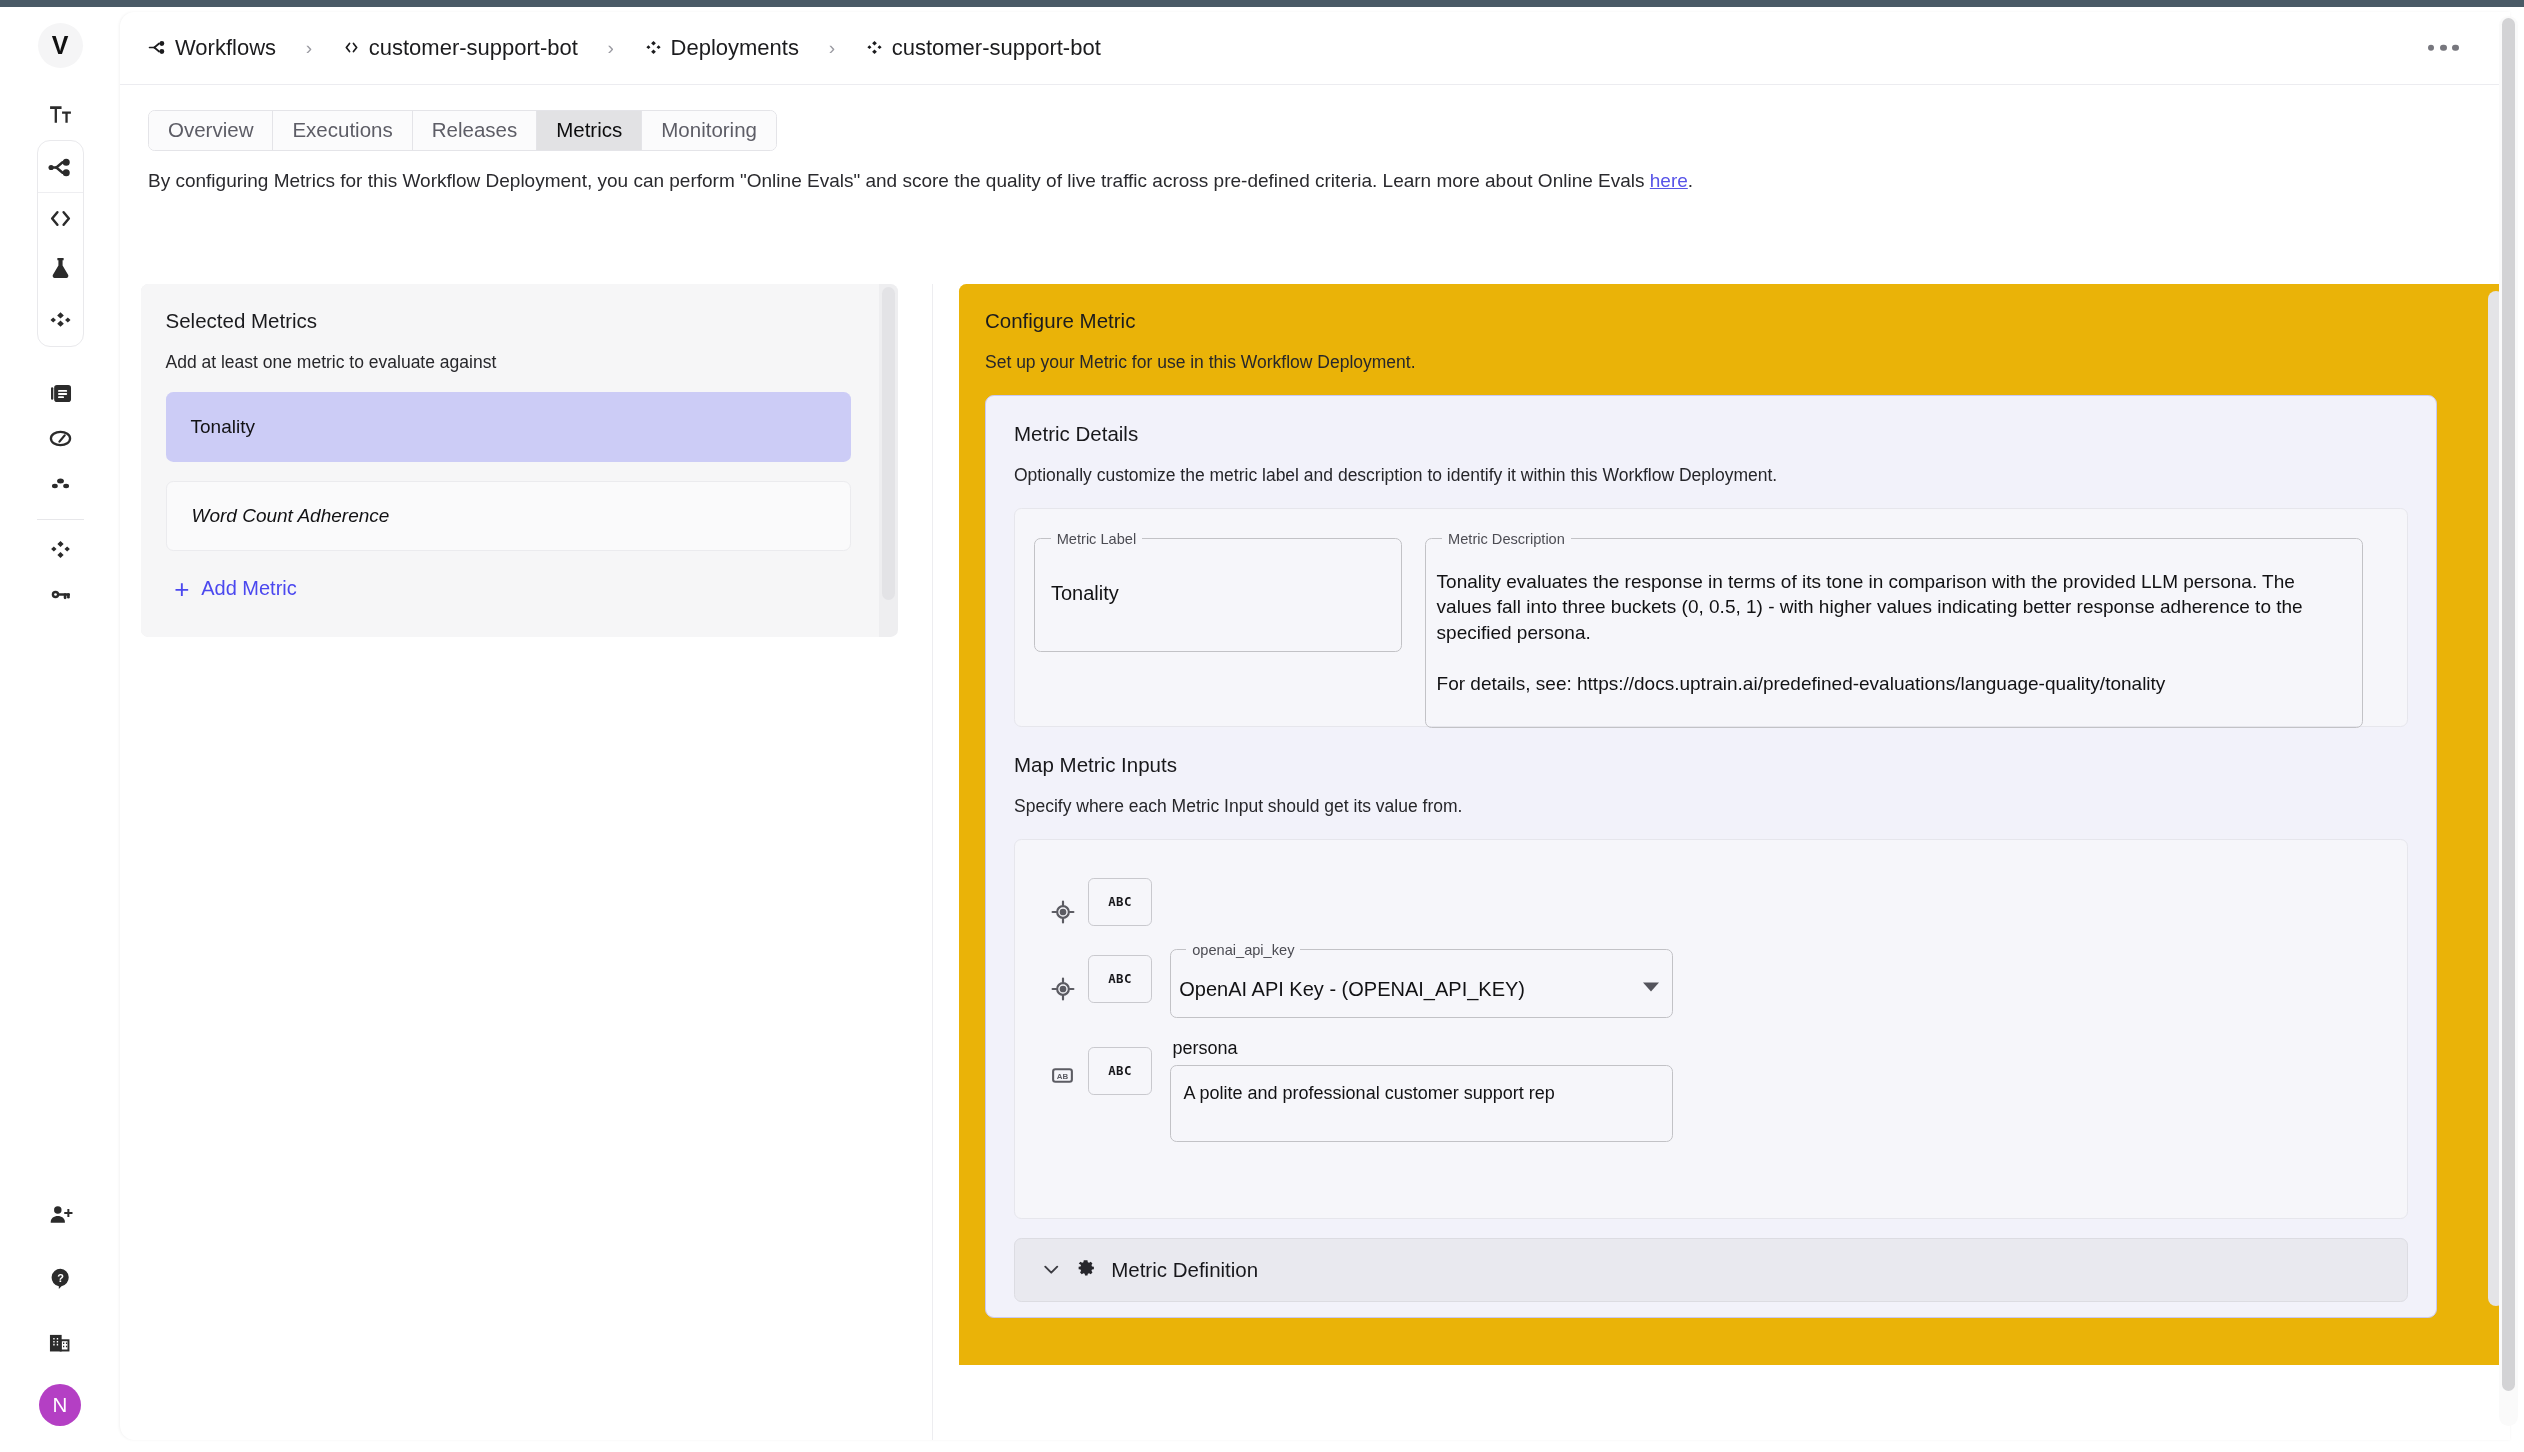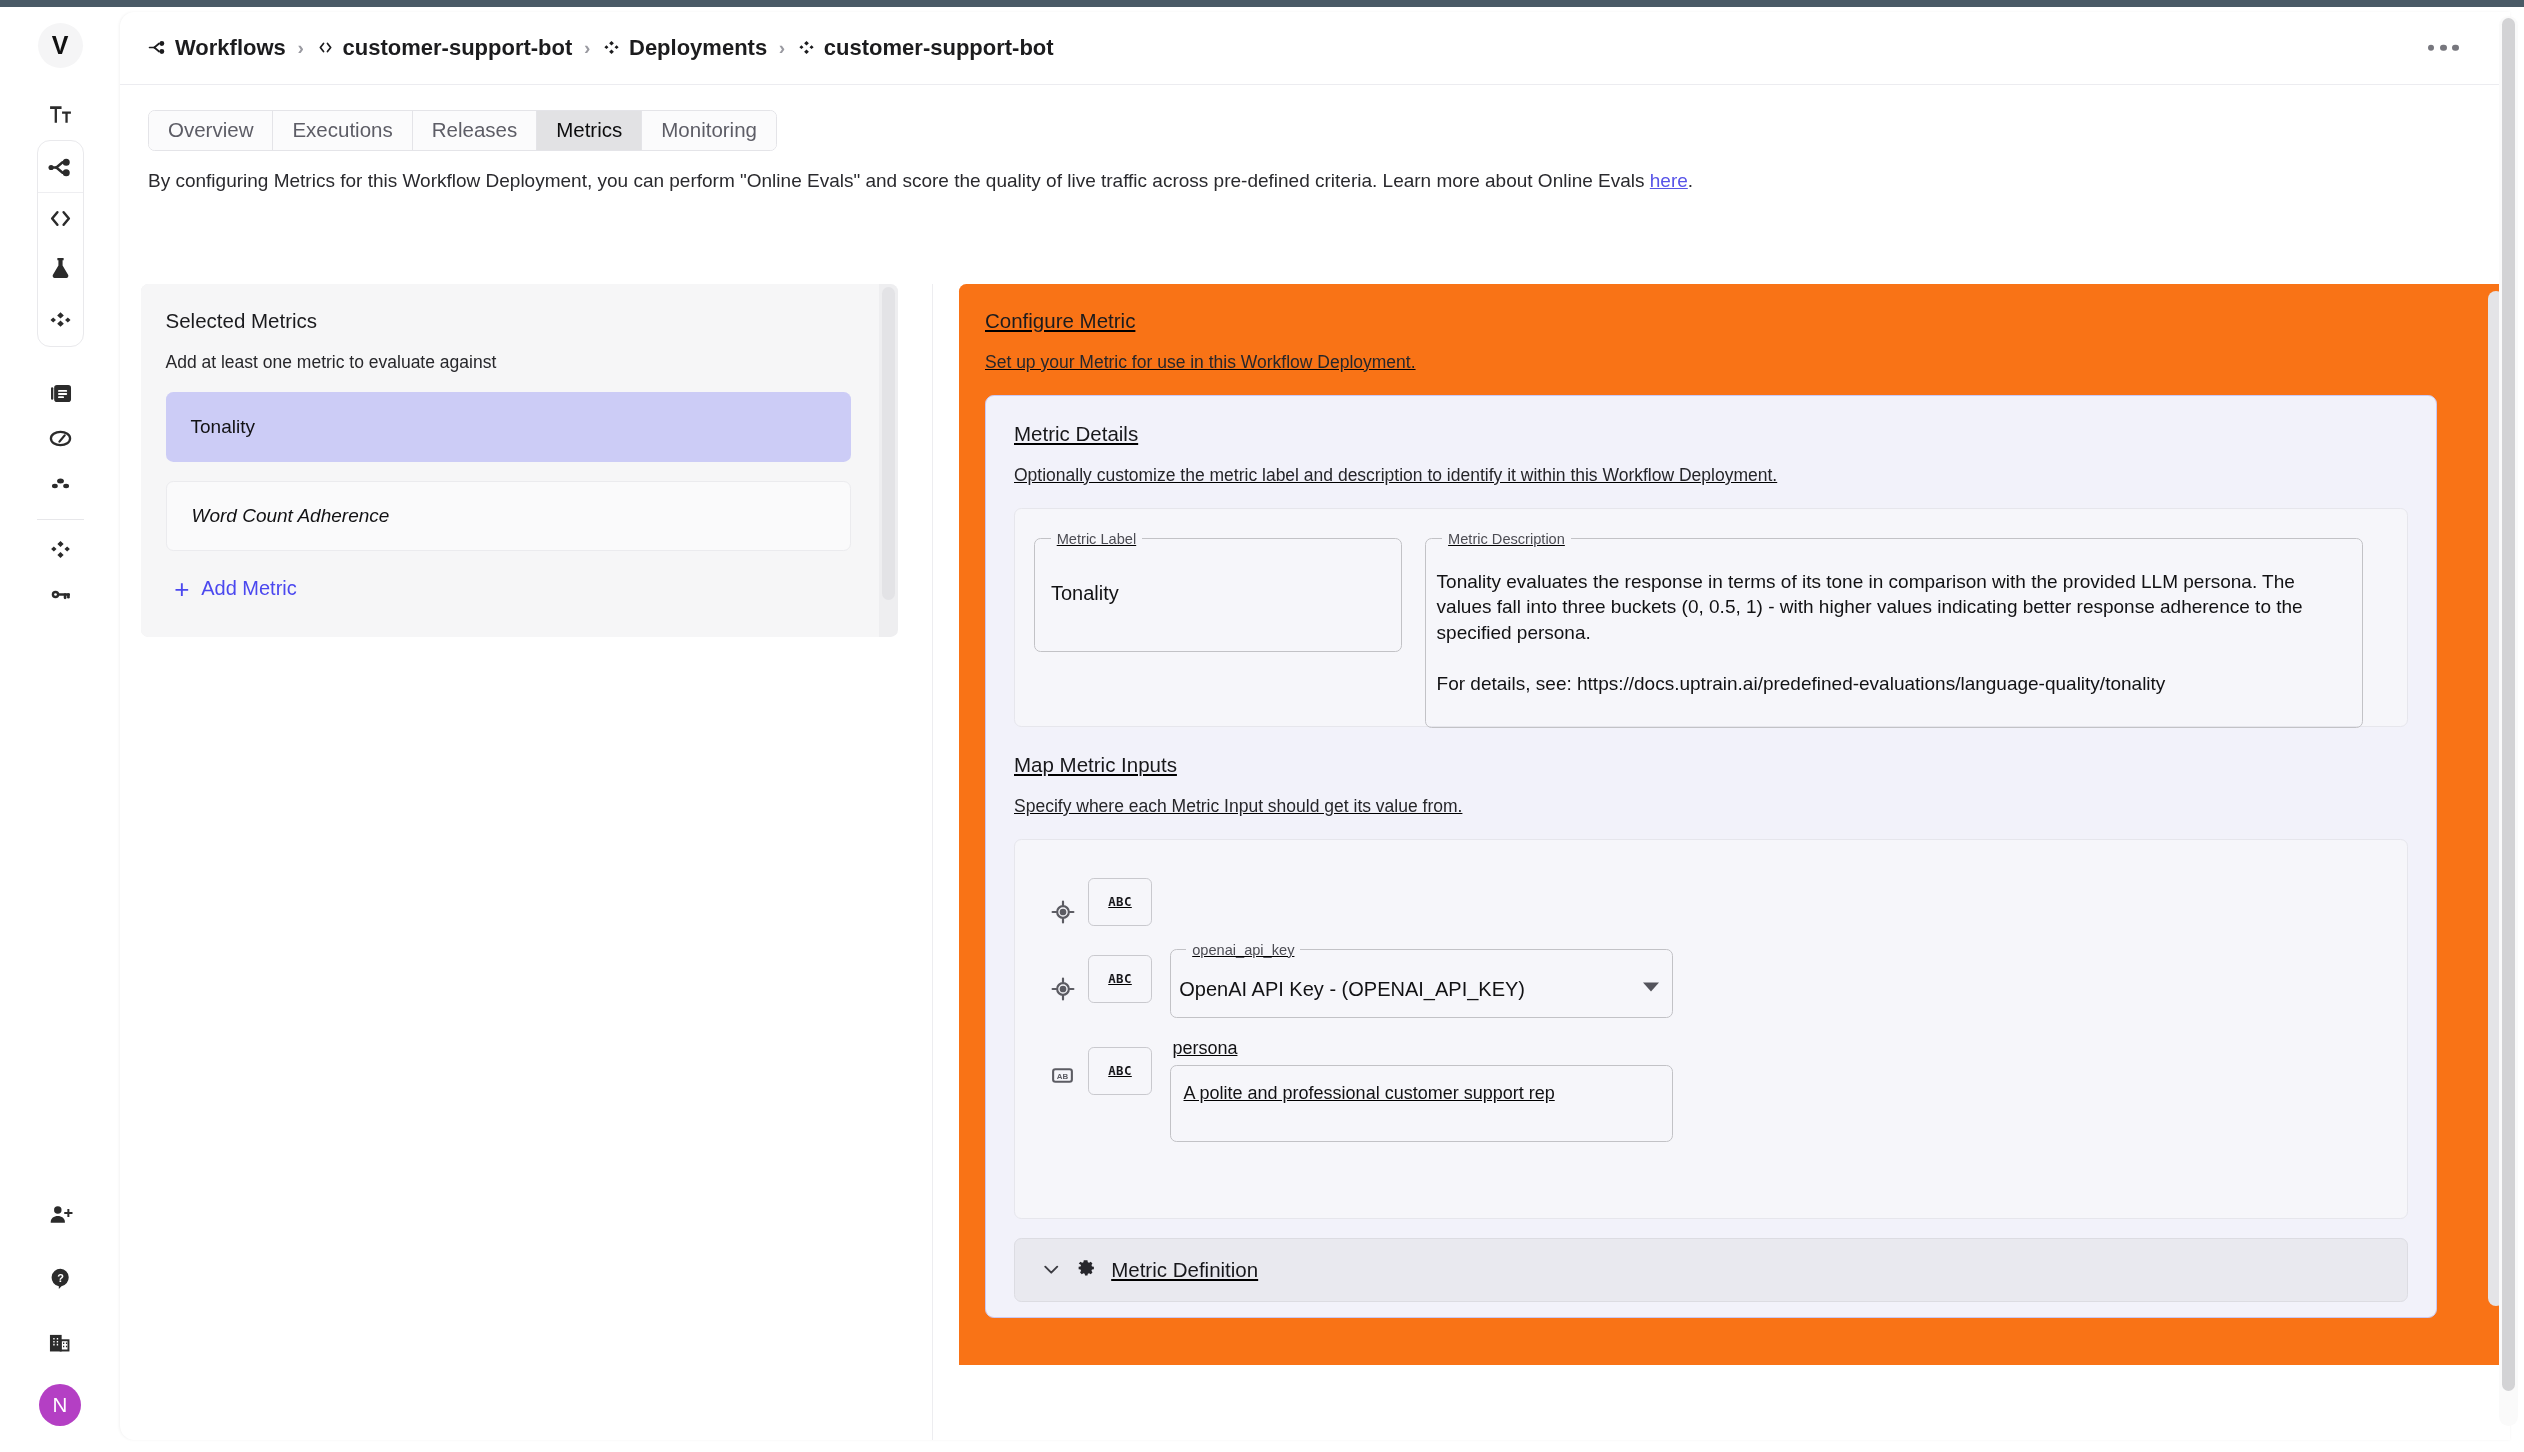--- a/index.html
+++ b/index.html
@@ -75,21 +75,21 @@
   }
 
   
   .crumbbar {
     position: relative;
     height: 73px;
     border-bottom: 0.7px solid #ececf0;
     display: flex; align-items: center;
     padding: 0 26px 0 28px;
   }
-  .crumbs { display: flex; align-items: center; gap: 0; font-weight: bold; }
+  .crumbs { display: flex; align-items: center; gap: 18px; }
   .crumb {
     display: flex; align-items: center; gap: 8px;
     font-size: 22px; color: #1c1c1e; white-space: nowrap;
   }
   .crumb svg { display: block; }
   .crumb-sep {
     font-size: 19px; color: #9a9aa1; margin: 0 11.7px; line-height: 1;
   }
   .dots {
     position: absolute; right: 51px; top: 50%; transform: translateY(-50%);
@@ -173,26 +173,25 @@
 
   
   .rightcol {
     position: relative;
     flex: 1;
     border-left: 0.7px solid #ededf0;
   }
   .cm-wrap {
     position: relative;
     margin-left: 26px; margin-right: 0;
-    background: #f97316;
+    background: #eab308;
     border-radius: 7.3px 0 0 0;
     height: 1081px;
     padding: 25px 44px 0 26px;
     overflow: hidden;
-    text-decoration: underline;
   }
   .cm-title { font-size: 20.5px; color: #1b1b1e; }
   .cm-sub { margin-top: 19px; font-size: 17.5px; color: #27272b; }
 
   .cm-box {
     margin-top: 22px;
     border: 1.5px solid #c9c9f5;
     border-radius: 8.8px;
     background: #f2f2fa;
     width: 1452px;

